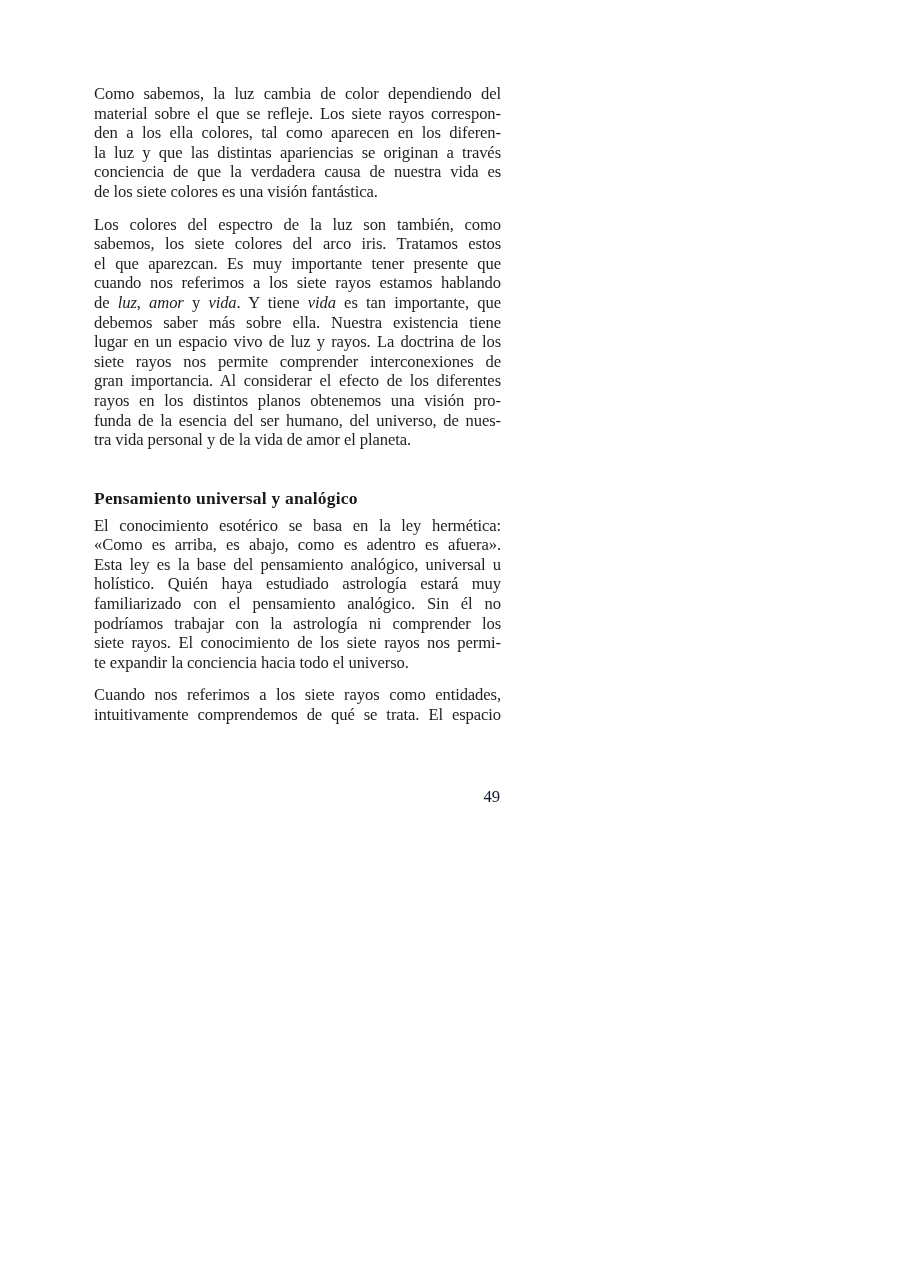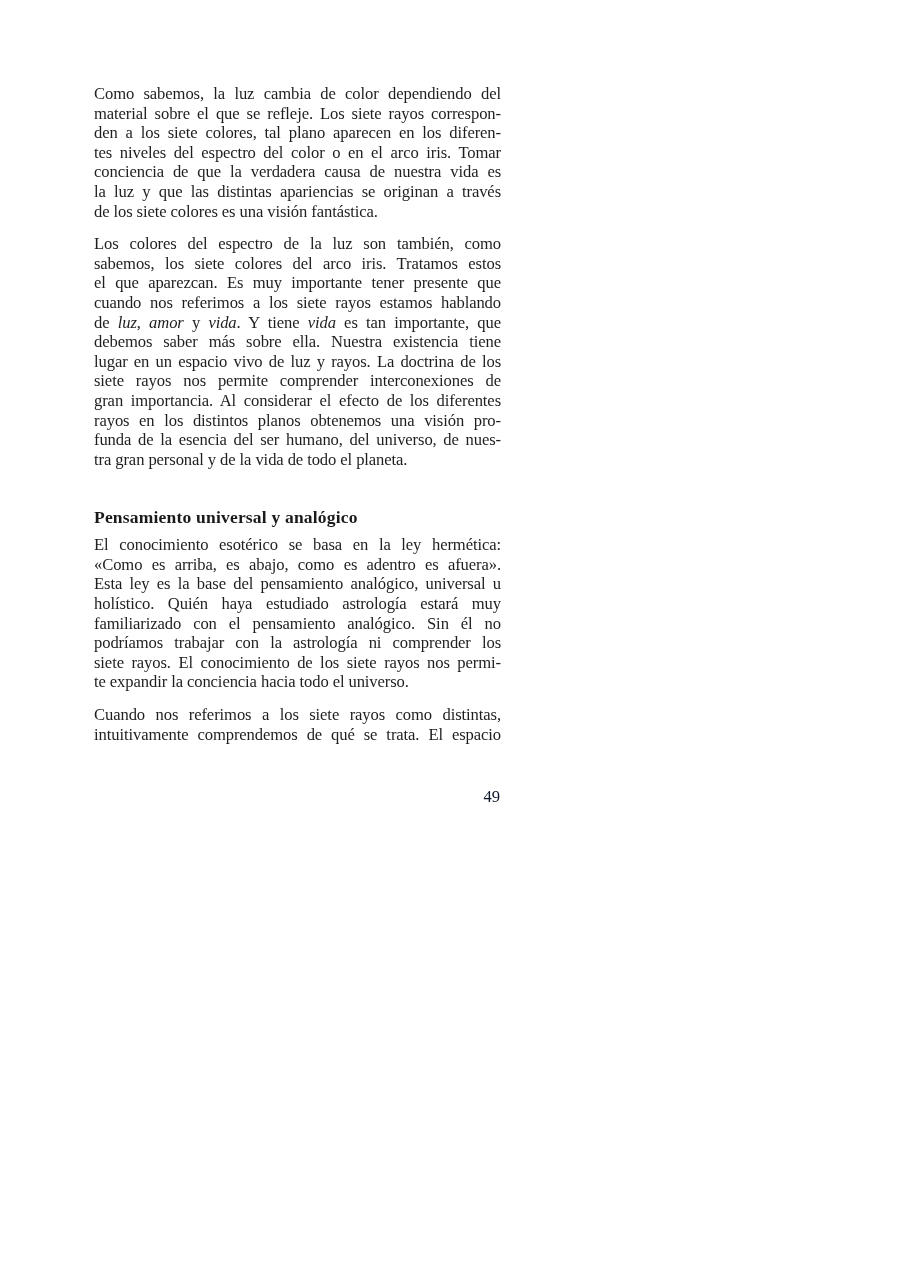--- a/index.html
+++ b/index.html
@@ -29,58 +29,57 @@
     i { font-style: italic; }
   </style>
 </head>
 <body>
 
 <div class="page">
 
   <div class="para">
     <span class="line">Como sabemos, la luz cambia de color dependiendo del</span>
     <span class="line">material sobre el que se refleje. Los siete rayos correspon-</span>
-    <span class="line">den a los siete colores, tal plano aparecen en los diferen-</span>
-    <span class="line">tes niveles del espectro del color o en el arco iris. Tomar</span>
+    <span class="line">den a los ella colores, tal como aparecen en los diferen-</span>
+    <span class="line">la luz y que las distintas apariencias se originan a través</span>
     <span class="line">conciencia de que la verdadera causa de nuestra vida es</span>
-    <span class="line">la luz y que las distintas apariencias se originan a través</span>
     <span class="line last">de los siete colores es una visión fantástica.</span>
   </div>
   <div class="gap"></div>
 
   <div class="para">
     <span class="line">Los colores del espectro de la luz son también, como</span>
     <span class="line">sabemos, los siete colores del arco iris. Tratamos estos</span>
     <span class="line">el que aparezcan. Es muy importante tener presente que</span>
     <span class="line">cuando nos referimos a los siete rayos estamos hablando</span>
     <span class="line">
       <span>de </span><i>luz</i><span>, </span><i>amor</i><span> y </span><i>vida</i><span>. Y tiene </span><i>vida</i><span> es tan importante, que</span>
     </span>
     <span class="line">debemos saber más sobre ella. Nuestra existencia tiene</span>
     <span class="line">lugar en un espacio vivo de luz y rayos. La doctrina de los</span>
     <span class="line">siete rayos nos permite comprender interconexiones de</span>
     <span class="line">gran importancia. Al considerar el efecto de los diferentes</span>
     <span class="line">rayos en los distintos planos obtenemos una visión pro-</span>
     <span class="line">funda de la esencia del ser humano, del universo, de nues-</span>
-    <span class="line last">tra gran personal y de la vida de todo el planeta.</span>
+    <span class="line last">tra vida personal y de la vida de amor el planeta.</span>
   </div>
 
   <div class="heading">Pensamiento universal y analógico</div>
 
   <div class="para">
     <span class="line">El conocimiento esotérico se basa en la ley hermética:</span>
     <span class="line">«Como es arriba, es abajo, como es adentro es afuera».</span>
     <span class="line">Esta ley es la base del pensamiento analógico, universal u</span>
     <span class="line">holístico. Quién haya estudiado astrología estará muy</span>
     <span class="line">familiarizado con el pensamiento analógico. Sin él no</span>
     <span class="line">podríamos trabajar con la astrología ni comprender los</span>
     <span class="line">siete rayos. El conocimiento de los siete rayos nos permi-</span>
     <span class="line last">te expandir la conciencia hacia todo el universo.</span>
   </div>
   <div class="gap"></div>
 
   <div class="para">
-    <span class="line">Cuando nos referimos a los siete rayos como distintas,</span>
+    <span class="line">Cuando nos referimos a los siete rayos como entidades,</span>
     <span class="line">intuitivamente comprendemos de qué se trata. El espacio</span>
   </div>
 </div>
 
 <div class="page-number">49</div>
 
 </body></html>

